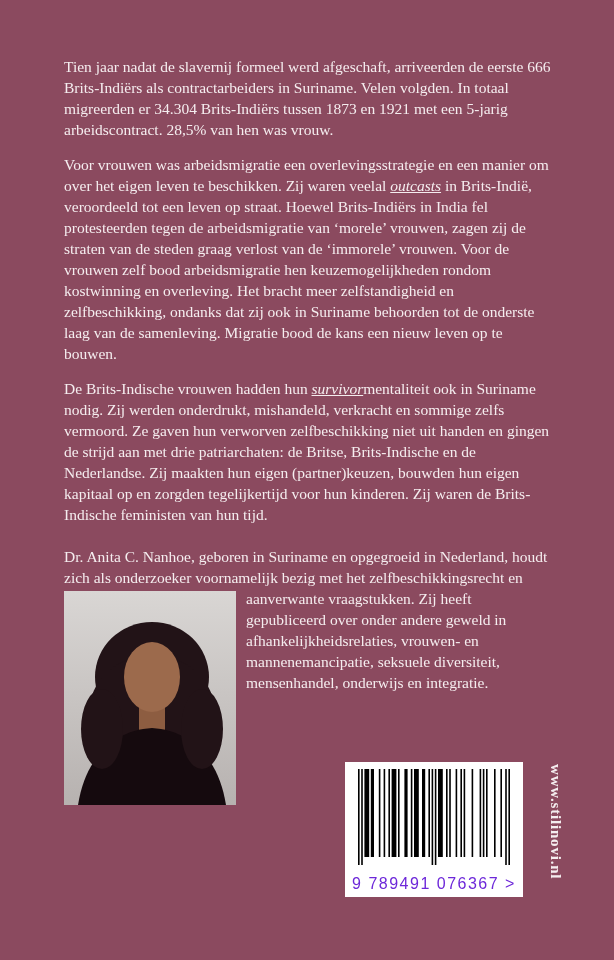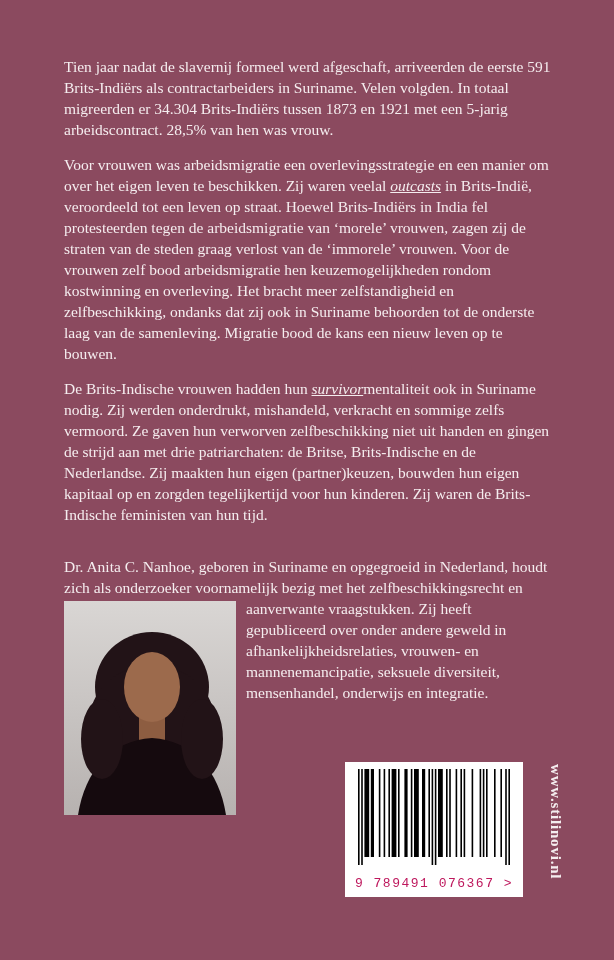--- a/index.html
+++ b/index.html
@@ -16,21 +16,21 @@
     position: absolute;
     left: 64px;
     top: 56px;
     width: 489px;
     font-size: 15.5px;
     line-height: 21px;
     text-align: left;
   }
   .text-block p { margin: 0 0 14px 0; }
   .text-block em { font-style: italic; text-decoration: underline; }
-  p.bio { margin-top: 31px; }
+  p.bio { margin-top: 21px; }
   .bio-photo {
     float: left;
     width: 172px;
     height: 214px;
     margin: 3px 10px 6px 0;
   }
   .bio-photo svg { display: block; }
   .barcode-box {
     position: absolute;
     left: 345px;
@@ -39,24 +39,24 @@
     height: 135px;
     background: #ffffff;
     box-sizing: border-box;
     padding: 7px 8px 5px 8px;
     display: flex;
     flex-direction: column;
     align-items: center;
     justify-content: space-between;
   }
   .barcode-digits {
-    font-family: Liberation Mono, monospace;
-    font-size: 13px;
+    font-family: Liberation Sans, sans-serif;
+    font-size: 16px;
     letter-spacing: 1.5px;
-    color: #be185d;
+    color: #6d28d9;
     white-space: nowrap;
     line-height: 16px;
   }
   .site-vertical {
     position: absolute;
     right: 50px;
     top: 764px;
     writing-mode: vertical-rl;
     font-family: "Liberation Serif", "DejaVu Serif", serif;
     font-weight: 700;
@@ -67,21 +67,21 @@
   }
 </style>
 </head>
 <body>
 
 <div class="page">
 
   <div class="text-block">
 
     <p>
-      <span>Tien jaar nadat de slavernij formeel werd afgeschaft, arriveerden de eerste 591 Brits-Indiërs als contractarbeiders in Suriname. Velen volgden. In totaal migreerden er 34.304 Brits-Indiërs tussen 1873 en 1921 met een 5-jarig arbeidscontract. 28,5% van hen was vrouw.</span>
+      <span>Tien jaar nadat de slavernij formeel werd afgeschaft, arriveerden de eerste 666 Brits-Indiërs als contractarbeiders in Suriname. Velen volgden. In totaal migreerden er 34.304 Brits-Indiërs tussen 1873 en 1921 met een 5-jarig arbeidscontract. 28,5% van hen was vrouw.</span>
     </p>
 
     <p>
       <span>Voor vrouwen was arbeidsmigratie een overlevingsstrategie en een manier om over het eigen leven te beschikken. Zij waren veelal </span><em>outcasts</em><span> in Brits-Indië, veroordeeld tot een leven op straat. Hoewel Brits-Indiërs in India fel protesteerden tegen de arbeidsmigratie van ‘morele’ vrouwen, zagen zij de straten van de steden graag verlost van de ‘immorele’ vrouwen. Voor de vrouwen zelf bood arbeidsmigratie hen keuzemogelijkheden rondom kostwinning en overleving. Het bracht meer zelfstandigheid en zelfbeschikking, ondanks dat zij ook in Suriname behoorden tot de onderste laag van de samenleving. Migratie bood de kans een nieuw leven op te bouwen.</span>
     </p>
 
     <p>
       <span>De Brits-Indische vrouwen hadden hun </span><em>survivor</em><span>mentaliteit ook in Suriname nodig. Zij werden onderdrukt, mishandeld, verkracht en sommige zelfs vermoord. Ze gaven hun verworven zelfbeschikking niet uit handen en gingen de strijd aan met drie patriarchaten: de Britse, Brits-Indische en de Nederlandse. Zij maakten hun eigen (partner)keuzen, bouwden hun eigen kapitaal op en zorgden tegelijkertijd voor hun kinderen. Zij waren de Brits-Indische feministen van hun tijd.</span>
     </p>
 

